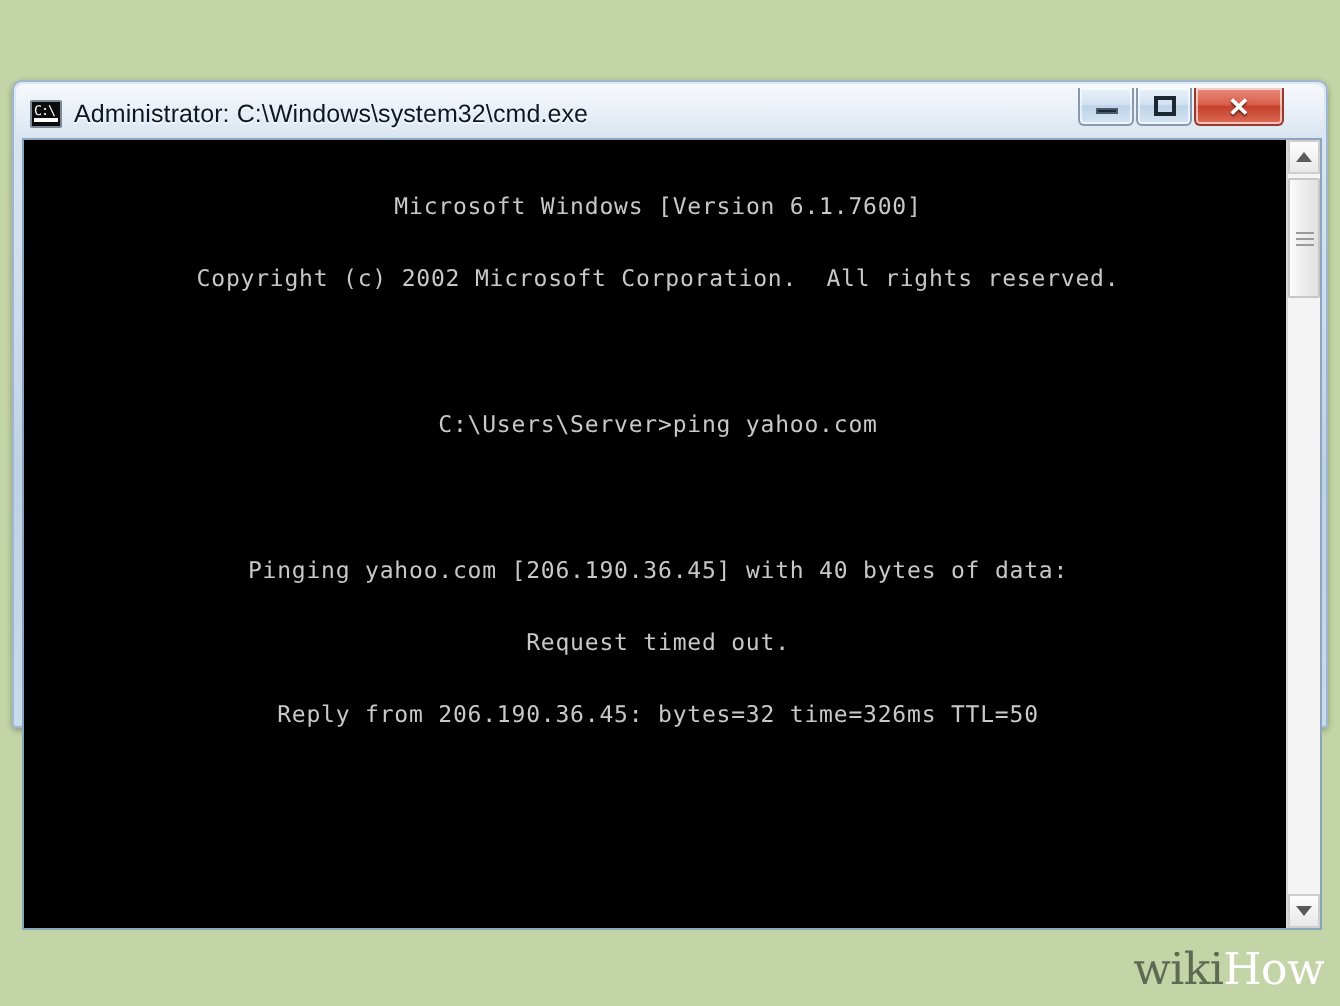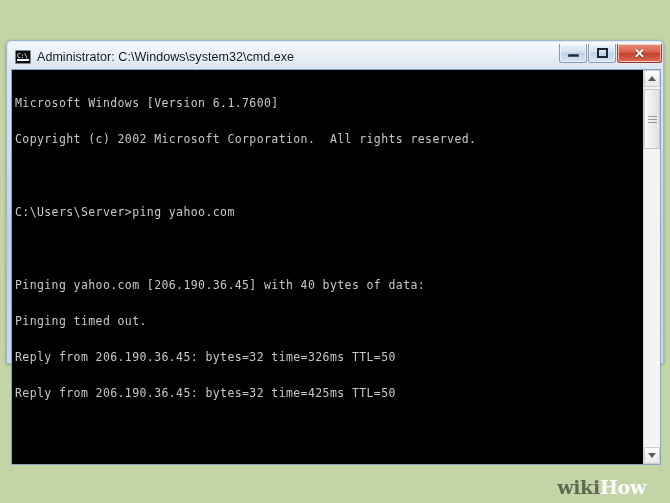--- a/index.html
+++ b/index.html
@@ -20,21 +20,21 @@
   #cmd-window {
     position: absolute;
     left: 6px;
     top: 40px;
     width: 658px;
     height: 324px;
     background: linear-gradient(to bottom, #dce7f2 0%, #cddcec 38%, #bed2e5 60%, #c9dced 100%);
     border: 1px solid #9fb8cf;
     border-radius: 5px 5px 2px 2px;
     box-shadow: 0 1px 3px rgba(0,0,0,0.30);
-    padding: 3px 0 4px 4px;
+    padding: 3px 20px 4px 4px;
   }
   #cmd-window::before {
     content: "";
     position: absolute;
     left: 1px; right: 1px; top: 1px;
     height: 26px;
     border-radius: 4px 4px 0 0;
     background: linear-gradient(to bottom, rgba(255,255,255,0.75), rgba(255,255,255,0.05));
     pointer-events: none;
   }
@@ -137,20 +137,21 @@
   
   #console-area {
     position: absolute;
     left: 4px;
     top: 28px;
     width: 650px;
     height: 396px;
     background: #000000;
     display: flex;
     border: 1px solid #8aa5bd;
+    text-align: center;
   }
   #console-text {
     flex: 1 1 auto;
     padding: 3px 0 0 3px;
     font-family: "DejaVu Sans Mono", "Liberation Mono", monospace;
     font-size: 11.5px;
     line-height: 12.1px;
     color: #c8c8c8;
     white-space: pre;
     overflow: hidden;
@@ -210,24 +211,24 @@
   }
   #sb-thumb .grip {
     width: 9px;
     height: 1px;
     background: #9a9a9a;
   }
 
   
   #watermark {
     position: absolute;
-    right: 24px;
+    right: 8px;
     bottom: 6px;
-    font-size: 19px;
-    font-weight: bold;
+    font-size: 22px;
+    font-weight: normal;
     font-family: "DejaVu Serif", serif;
     letter-spacing: -0.3px;
     line-height: 1;
     user-select: none;
   }
   #watermark .wiki { color: #5f6a55; }
   #watermark .how  { color: #ffffff; }
 </style>
 </head>
 <body>
@@ -255,23 +256,22 @@
   </div>
 
   <div id="console-area">
     <div id="console-text">
       <div class="console-line">Microsoft Windows [Version 6.1.7600]</div>
       <div class="console-line">Copyright (c) 2002 Microsoft Corporation.  All rights reserved.</div>
       <div class="console-line"></div>
       <div class="console-line">C:\Users\Server&gt;ping yahoo.com</div>
       <div class="console-line"></div>
       <div class="console-line">Pinging yahoo.com [206.190.36.45] with 40 bytes of data:</div>
-      <div class="console-line">Pinging timed out.</div>
+      <div class="console-line">Request timed out.</div>
       <div class="console-line">Reply from 206.190.36.45: bytes=32 time=326ms TTL=50</div>
-      <div class="console-line">Reply from 206.190.36.45: bytes=32 time=425ms TTL=50</div>
       <div class="console-line"></div>
       
       
       
       
       
       
     </div>
 
     <div id="console-scrollbar">

